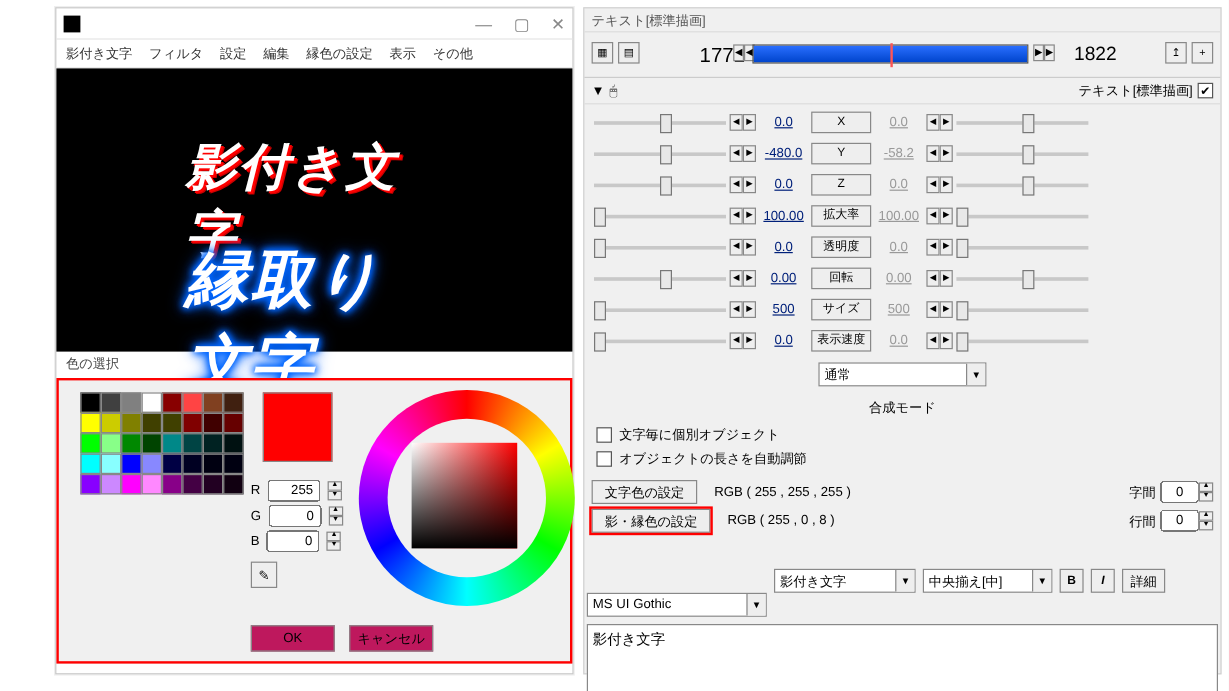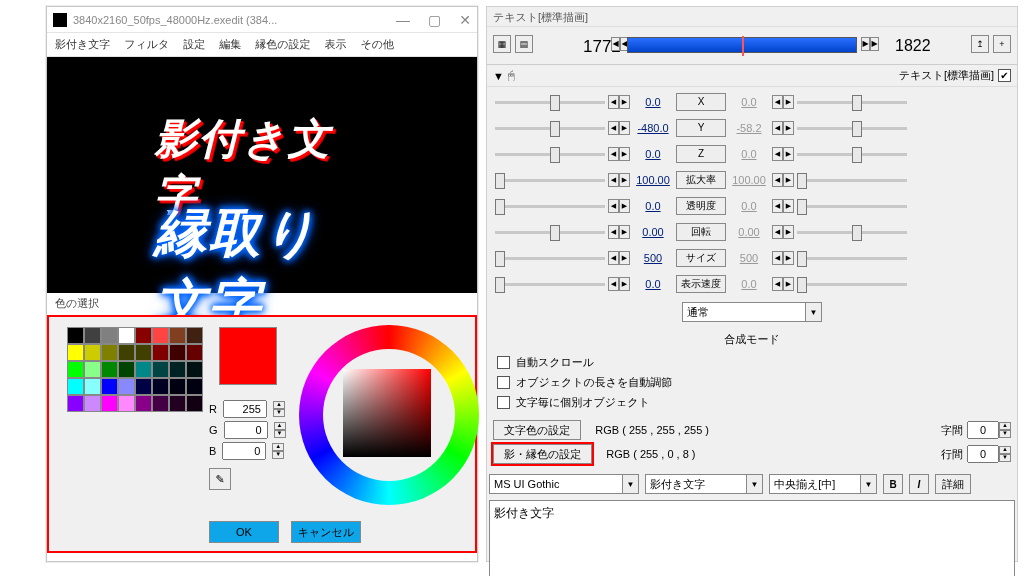--- a/index.html
+++ b/index.html
@@ -30,21 +30,21 @@
   .spin{display:flex;flex-direction:column;gap:0;}
   .spin div{width:12px;height:8px;border:1px solid #888;background:#eee;font-size:6px;text-align:center;line-height:5px;}
   .eyedrop{width:22px;height:22px;border:1px solid #888;background:#eee;display:flex;align-items:center;justify-content:center;margin-top:8px;}
   .wheel{position:absolute;left:250px;top:8px;width:180px;height:180px;}
   .wheel-ring{width:180px;height:180px;border-radius:50%;
     background:conic-gradient(red,yellow,lime,cyan,blue,magenta,red);}
   .wheel-hole{position:absolute;left:24px;top:24px;width:132px;height:132px;border-radius:50%;background:#f0f0f0;}
   .sv-box{position:absolute;left:44px;top:44px;width:88px;height:88px;
     background:linear-gradient(to bottom,rgba(0,0,0,0),#000),linear-gradient(to right,#fff,#f00);}
   .okrow{position:absolute;left:160px;bottom:8px;display:flex;gap:12px;}
-  .okrow button{width:70px;height:22px;background:#0ea5e9;border:1px solid #888;font-size:11px;cursor:pointer;}
+  .okrow button{width:70px;height:22px;background:#be185d;border:1px solid #888;font-size:11px;cursor:pointer;}
 
   
   .win-right{position:absolute;left:486px;top:6px;width:532px;height:556px;border:1px solid #d0d0d0;background:#f0f0f0;}
   .rtitle{height:20px;padding:3px 6px;color:#555;font-size:11px;border-bottom:1px solid #ddd;}
   .toolbar{height:38px;position:relative;border-bottom:1px solid #ccc;}
   .toolbar .ticon{position:absolute;top:8px;width:18px;height:18px;border:1px solid #888;background:#eee;display:flex;align-items:center;justify-content:center;font-size:9px;}
   .timeline{position:absolute;left:140px;top:10px;width:230px;height:16px;background:linear-gradient(#2a6fff,#0044cc);border:1px solid #555;}
   .tl-mark{position:absolute;left:50%;top:-2px;width:2px;height:20px;background:#f55;}
   .frameL{position:absolute;left:96px;top:10px;font-size:17px;}
   .frameR{position:absolute;left:408px;top:10px;font-size:16px;}
@@ -83,21 +83,20 @@
   .sqbtn{width:20px;height:20px;border:1px solid #888;background:#eee;font-size:10px;display:flex;align-items:center;justify-content:center;cursor:pointer;font-weight:bold;}
 
   .textarea{margin:6px 2px 0;height:86px;background:#fff;border:1px solid #888;padding:4px;font-size:12px;}
 </style>
 </head>
 <body>
 
 <div class="win-left">
   <div class="titlebar">
     <div class="icon-sq"></div>
-    <span>3840x2160_50fps_48000Hz.exedit (384...</span>
     <div class="wbtns">
       <span>—</span>
       <span>▢</span>
       <span>✕</span>
     </div>
   </div>
   <div class="menubar">
     <span>影付き文字</span>
     <span>フィルタ</span>
     <span>設定</span>
@@ -353,29 +352,25 @@
     <div class="combo" style="width:140px;">
       <span>通常</span>
       <div class="dd">▼</div>
     </div>
     <span>合成モード</span>
   </div>
 
   <div id="checks" style="padding:2px 6px;">
       <div class="check-row">
         <span class="chkbox"></span>
-        <span>自動スクロール</span>
+        <span>文字毎に個別オブジェクト</span>
       </div>
       <div class="check-row">
         <span class="chkbox"></span>
         <span>オブジェクトの長さを自動調節</span>
-      </div>
-      <div class="check-row">
-        <span class="chkbox"></span>
-        <span>文字毎に個別オブジェクト</span>
       </div>
     </div>
 
   <div style="padding:4px 6px;">
     <div class="cfgrow">
       <div class="cfgbtn">文字色の設定</div>
       <span>RGB ( 255 , 255 , 255 )</span>
       <div class="char-spacing">
         <span>字間</span>
         <div class="spinput">
@@ -397,21 +392,21 @@
           <div class="spcol">
               <div>▲</div>
               <div>▼</div>
             </div>
         </div>
       </div>
     </div>
   </div>
 
   <div class="fontrow">
-    <div class="combo" style="width:150px;">
+    <div class="combo" style="width:150px;margin-top:40px;">
       <span>MS UI Gothic</span>
         <div class="dd">▼</div>
     </div>
     <div class="combo" style="width:118px;">
       <span>影付き文字</span>
         <div class="dd">▼</div>
     </div>
     <div class="combo" style="width:108px;">
       <span>中央揃え[中]</span>
         <div class="dd">▼</div>

